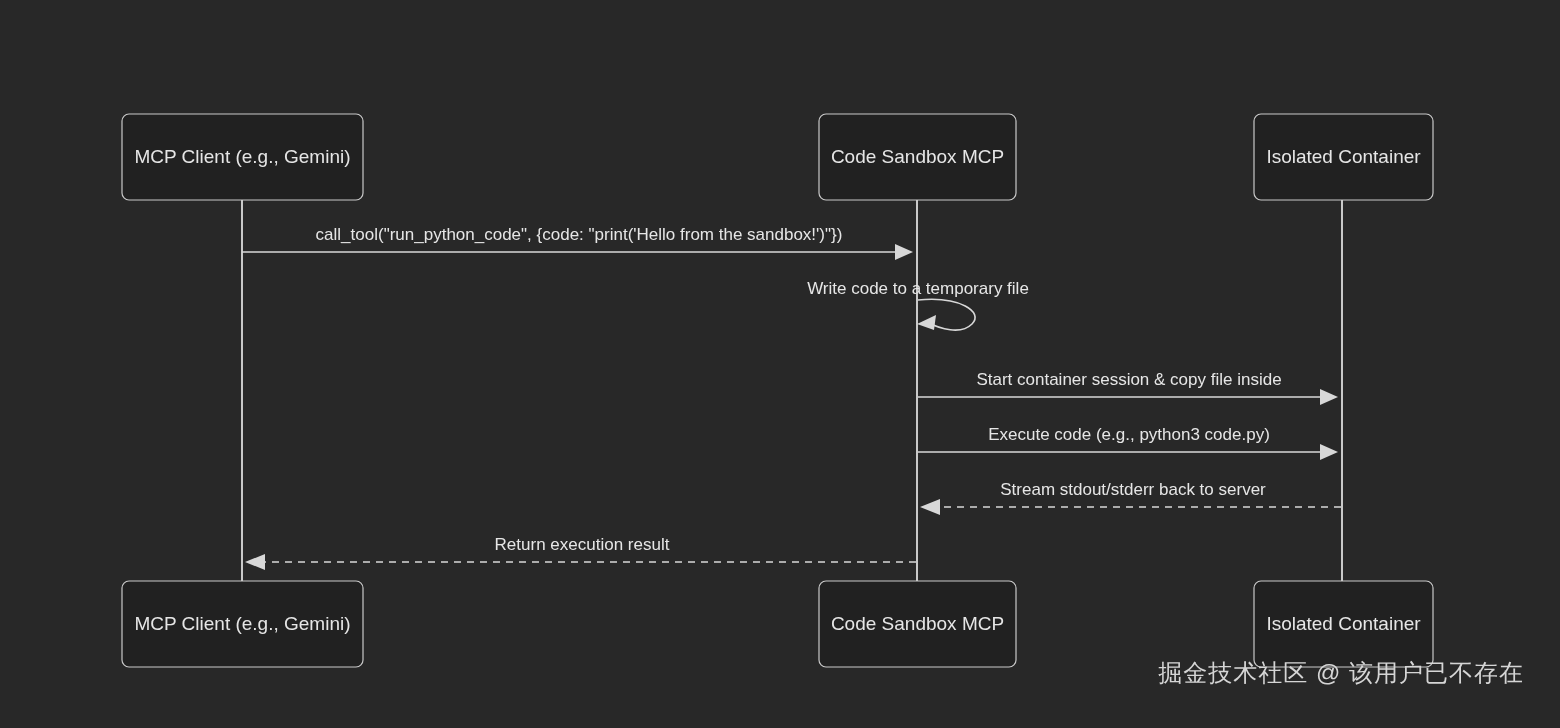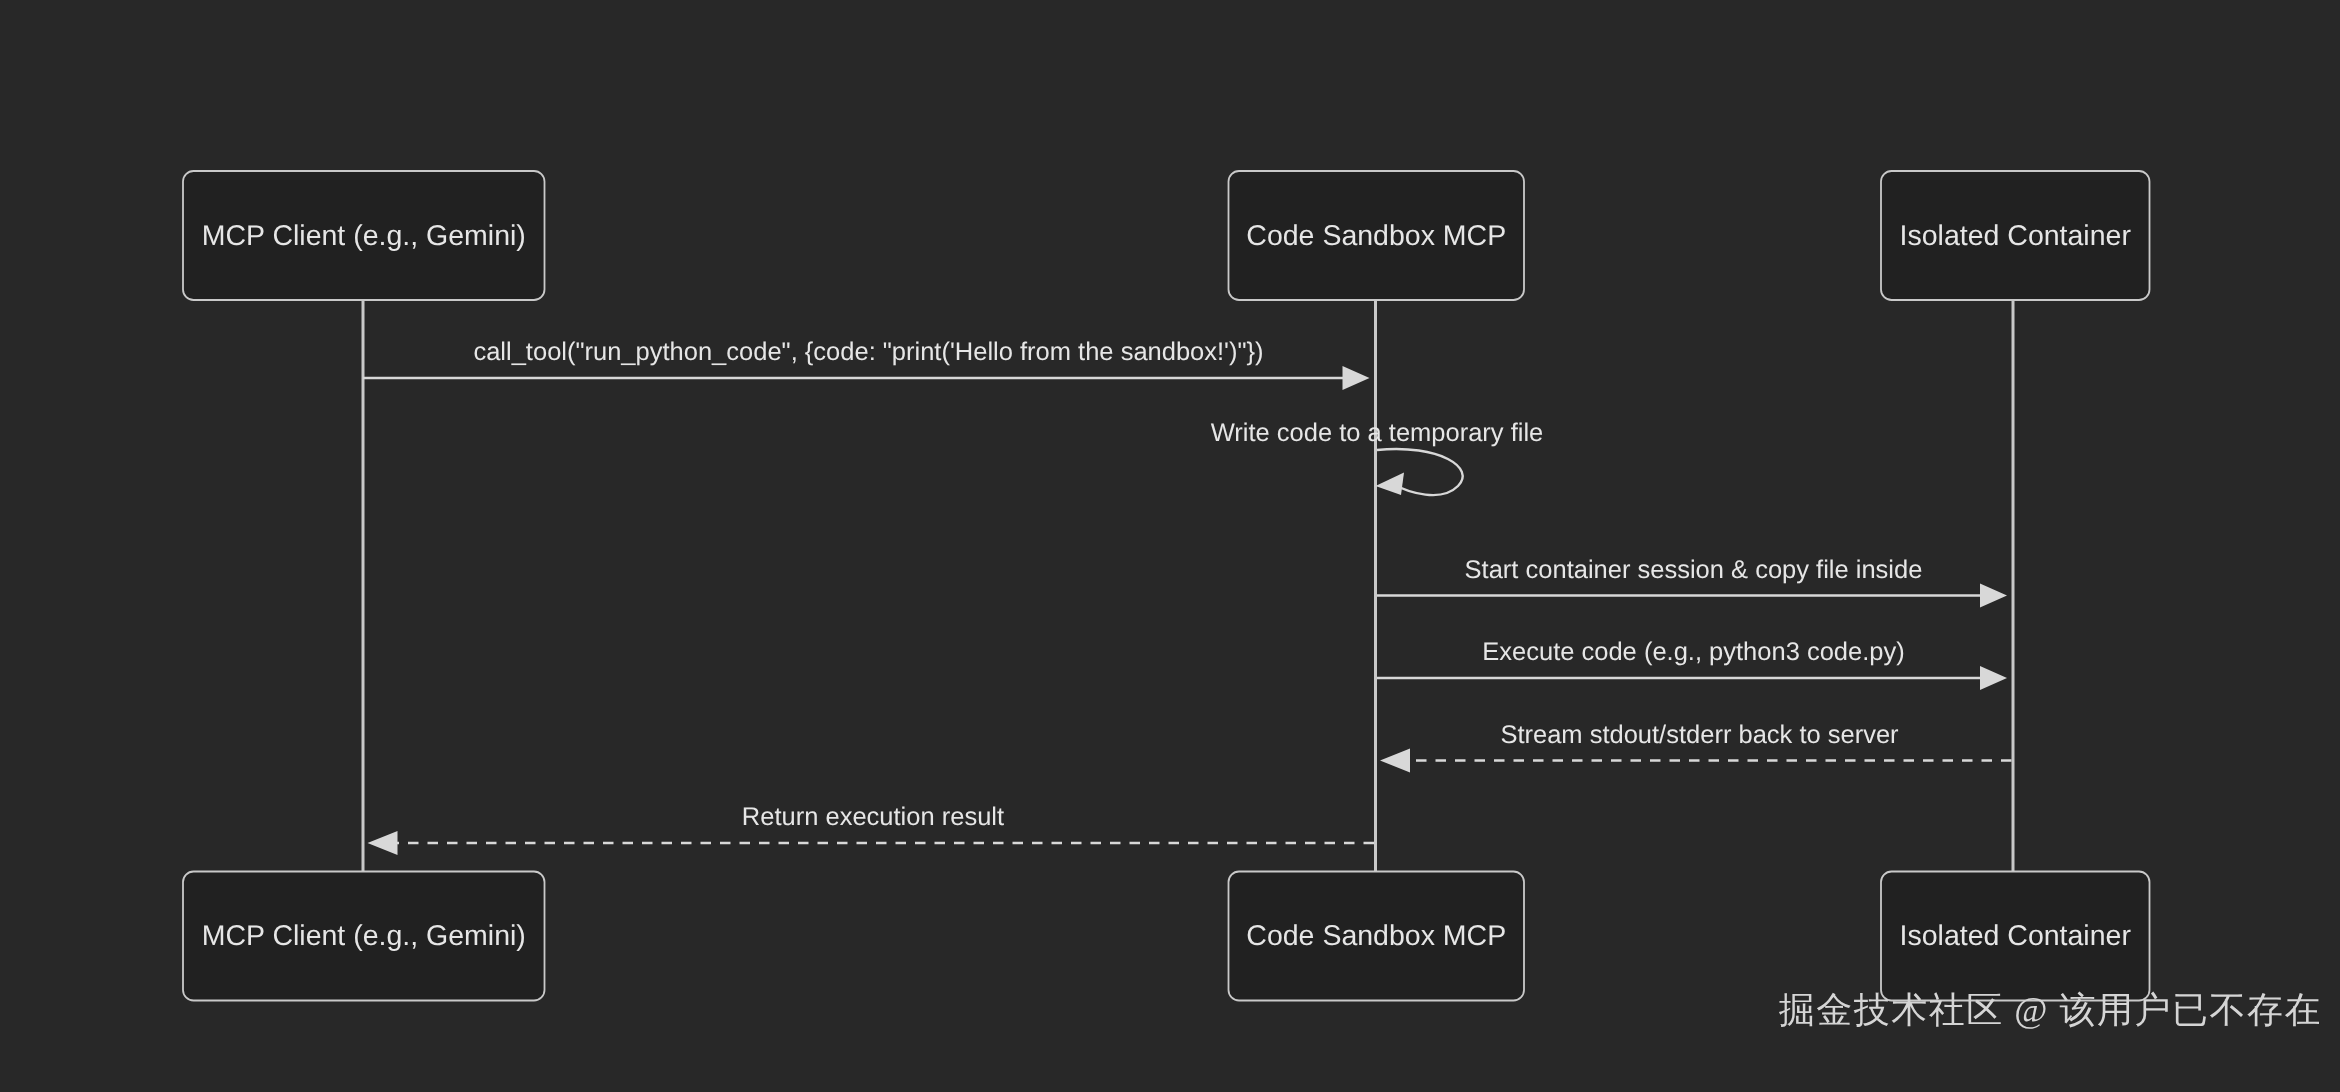--- a/index.html
+++ b/index.html
@@ -63,24 +63,24 @@
   }
   .msg-label {
     fill: #e6e6e6;
     font-family: "Liberation Sans", sans-serif;
     font-size: 17px;
     text-anchor: middle;
     dominant-baseline: alphabetic;
   }
   .watermark {
     position: absolute;
-    right: 12px;
+    right: 36px;
     bottom: 8px;
     color: #d5d5d5;
-    font-family: Liberation Serif, serif;
+    font-family: Liberation Sans, sans-serif;
     font-size: 24px;
     letter-spacing: 1px;
     white-space: nowrap;
   }
 </style>
 </head>
 <body>
 
 <div id="stage">
 

